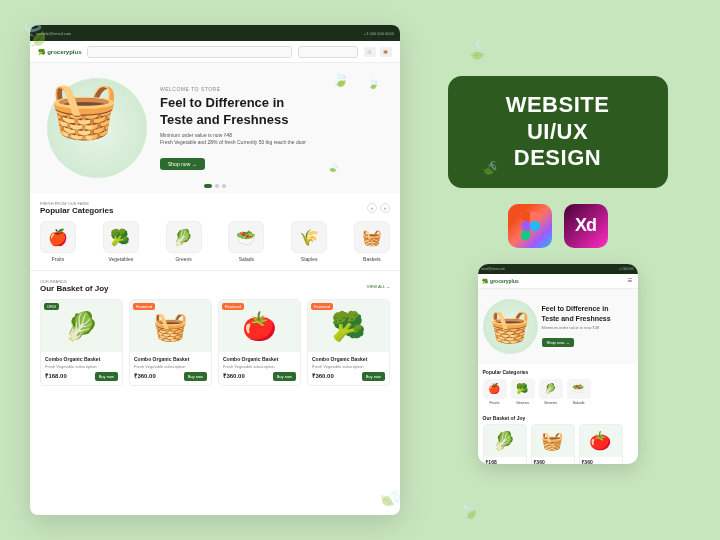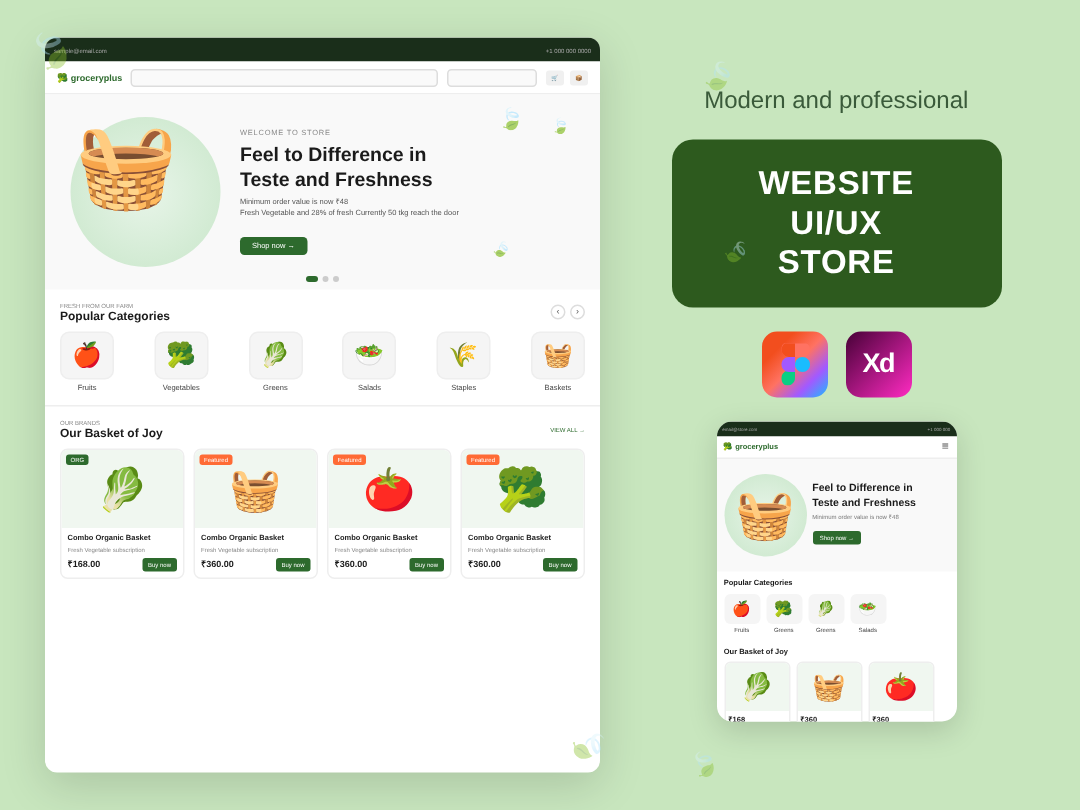--- a/index.html
+++ b/index.html
@@ -709,25 +709,24 @@
               <span class="product-price">₹360.00</span>
               <span class="add-btn">Buy now</span>
             </div>
           </div>
         </div>
       </div>
     </div>
   </div>
 
   <div class="info-panel">
-    <p class="info-subtitle">Modern and professional</p>
 
     <div class="main-badge">
       <div class="main-badge-title">WEBSITE UI/UX</div>
-      <div class="main-badge-title">STORE</div>
+      <div class="main-badge-title">DESIGN</div>
     </div>
 
 
     <div class="tool-icons">
       <div class="tool-icon figma-icon">
         <svg width="22" height="28" viewBox="0 0 38 56" fill="none" xmlns="http://www.w3.org/2000/svg">
           <path d="M19 28C19 22.477 23.477 18 29 18C34.523 18 39 22.477 39 28C39 33.523 34.523 38 29 38C23.477 38 19 33.523 19 28Z" fill="#1ABCFE"></path>
           <path d="M1 46C1 40.477 5.477 36 11 36H19V46C19 51.523 14.523 56 9 56C3.477 56 1 51.523 1 46Z" fill="#0ACF83"></path>
           <path d="M19 0V18H29C34.523 18 39 13.523 39 8C39 2.477 34.523 -2 29 -2H9C3.477 -2 1 2.477 1 8C1 13.523 5.477 18 11 18H19V0Z" fill="#FF7262"></path>
           <path d="M1 8C1 2.477 5.477 -2 11 -2H19V18H11C5.477 18 1 13.523 1 8Z" fill="#F24E1E"></path>

